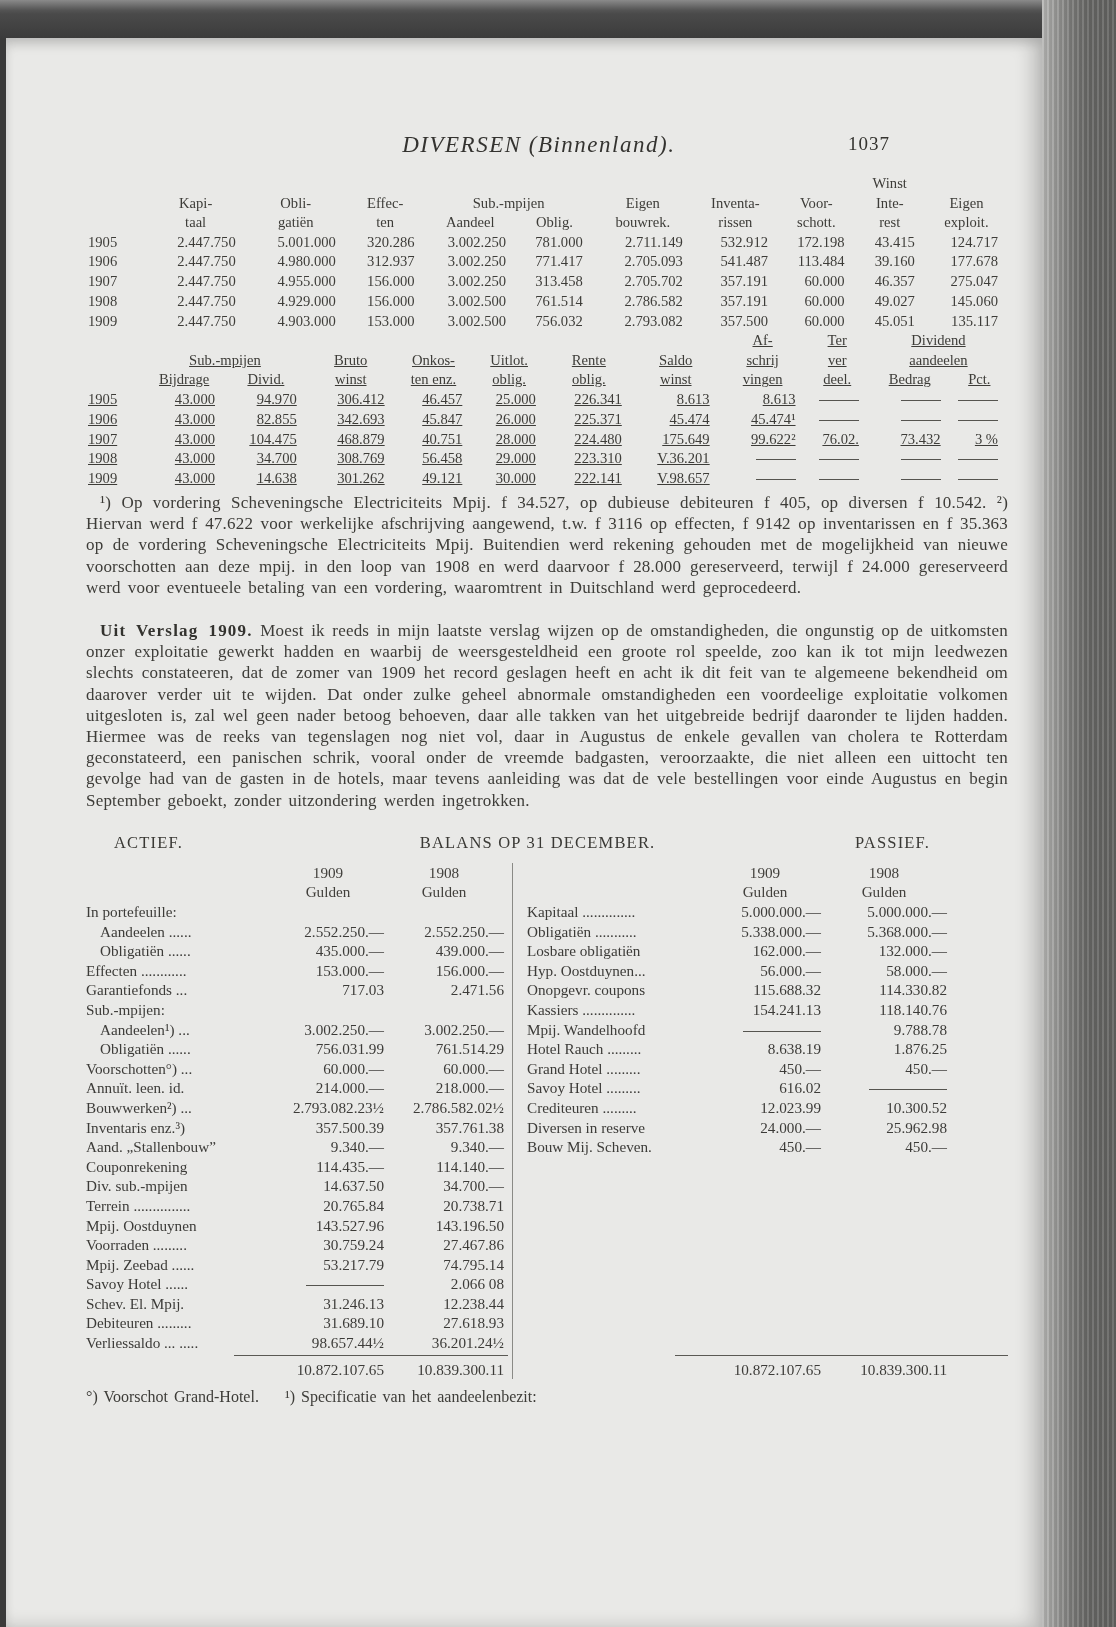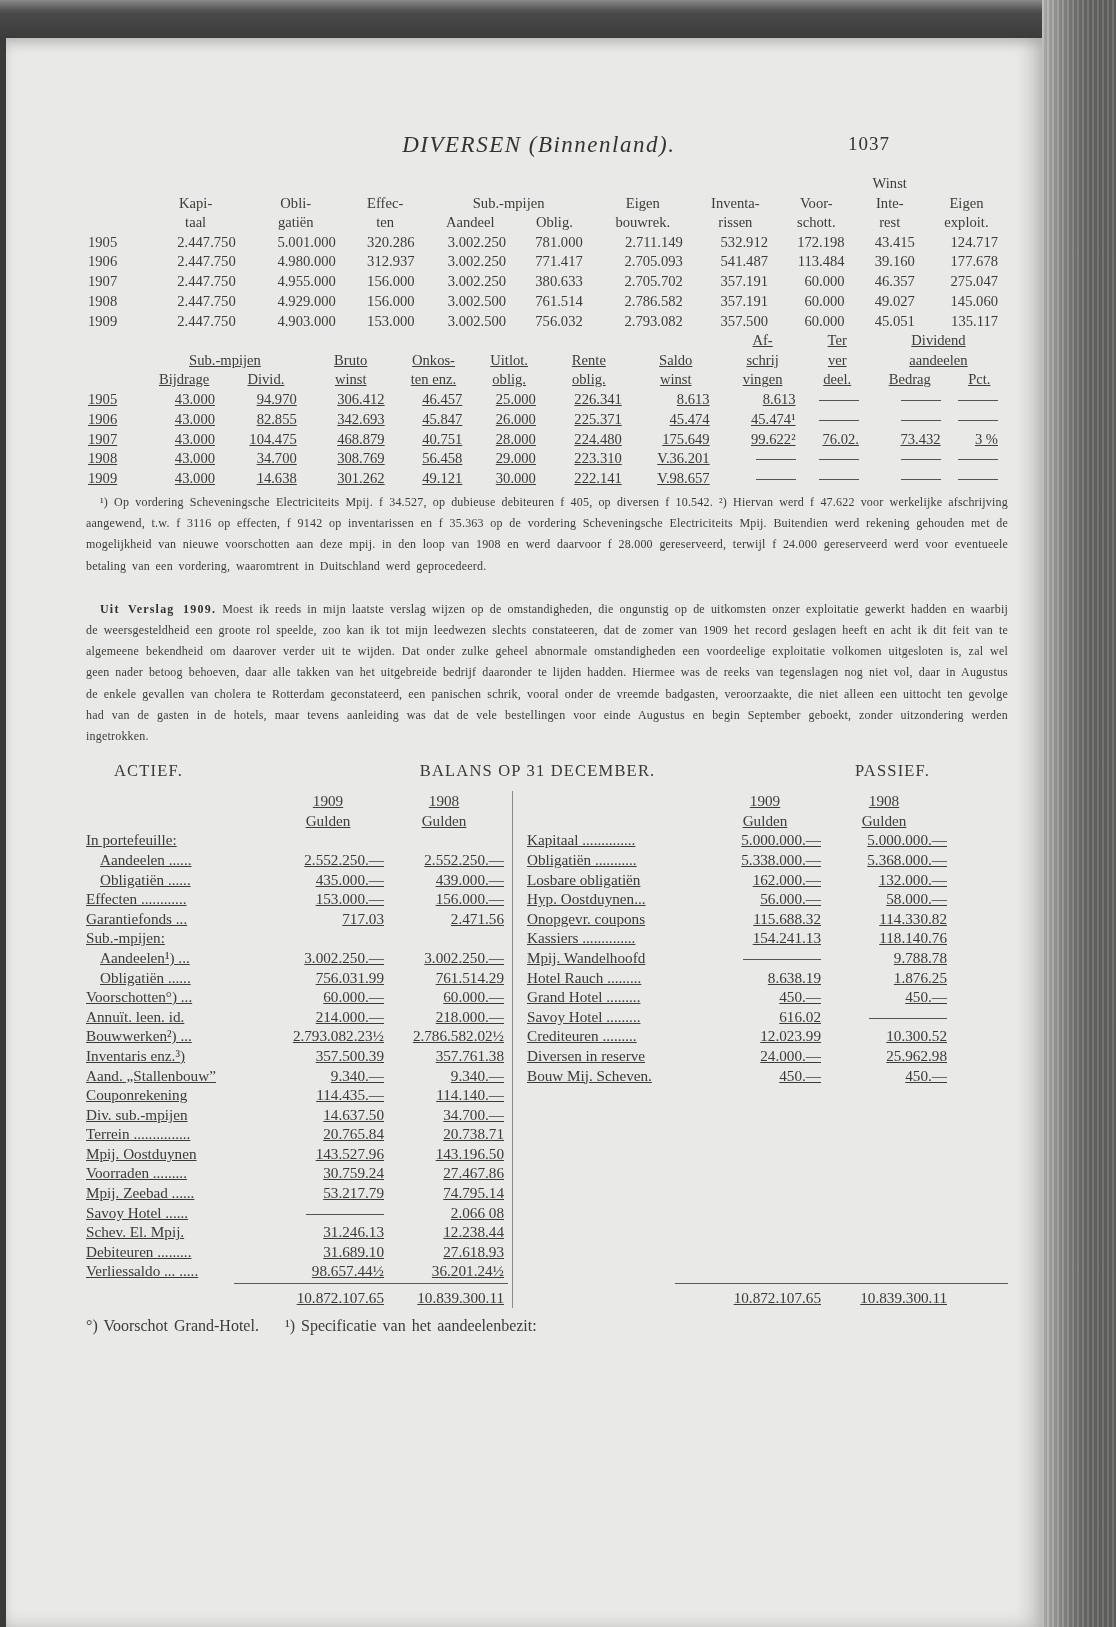--- a/index.html
+++ b/index.html
@@ -36,27 +36,27 @@
   
   table.stat{width:100%;border-collapse:collapse;table-layout:fixed;font-size:14.6px;color:#3d3c38;}
   table.stat th{font-weight:normal;text-align:center;padding:0;line-height:19.5px;white-space:nowrap;}
   table.stat td{text-align:right;padding:0 10px 0 0;line-height:19.8px;white-space:nowrap;}
   table.stat td.year{text-align:left;padding-left:2px;}
   #t1{margin-top:16px;}
   #t2{margin-top:0;text-decoration:underline;}
   .dash{display:inline-block;width:40px;height:0;border-top:1.6px solid #55544f;vertical-align:3px;}
 
   
-  p.blk{margin:0;text-align:justify;font-size:12px;line-height:21.2px;word-spacing:2.5px;letter-spacing:.2px;color:#3d3c38;}
+  p.blk{margin:0;text-align:justify;font-size:17px;line-height:21.2px;word-spacing:2.5px;letter-spacing:.2px;color:#3d3c38;}
   #footnote{margin-top:3px;text-indent:14px;}
   #verslag{margin-top:22px;text-indent:14px;}
   #verslag b{letter-spacing:1.2px;word-spacing:4px;color:#33322e;}
 
   
-  .balans{margin-top:14px;text-decoration:underline;}
+  .balans{margin-top:22px;}
   .bal-head{position:relative;height:24px;font-size:16.5px;letter-spacing:1.2px;color:#3a3935;}
   .bal-head .actief{position:absolute;left:28px;}
   .bal-head .bal-title{position:absolute;left:50%;transform:translateX(-54%);white-space:nowrap;}
   .bal-head .passief{position:absolute;right:78px;}
   .bal-body{display:flex;margin-top:6px;}
   .half{display:flex;flex-direction:column;font-size:15.2px;}
   .half.left{width:422px;border-right:1px solid #8a8a86;padding-right:4px;}
   .half.right{flex:1;padding-left:14px;}
   .yrow,.brow,.trow{display:grid;line-height:19.6px;white-space:nowrap;}
   .half.left  .yrow,.half.left  .brow,.half.left  .trow{grid-template-columns:186px 112px 120px;}
@@ -159,21 +159,21 @@
               <td>113.484</td>
               <td>39.160</td>
               <td>177.678</td>
             </tr>
             <tr>
               <td class="year">1907</td>
               <td>2.447.750</td>
               <td>4.955.000</td>
               <td>156.000</td>
               <td>3.002.250</td>
-              <td>380.633</td>
+              <td>313.458</td>
               <td>2.705.702</td>
               <td>357.191</td>
               <td>60.000</td>
               <td>46.357</td>
               <td>275.047</td>
             </tr>
             <tr>
               <td class="year">1908</td>
               <td>2.447.750</td>
               <td>4.929.000</td>

